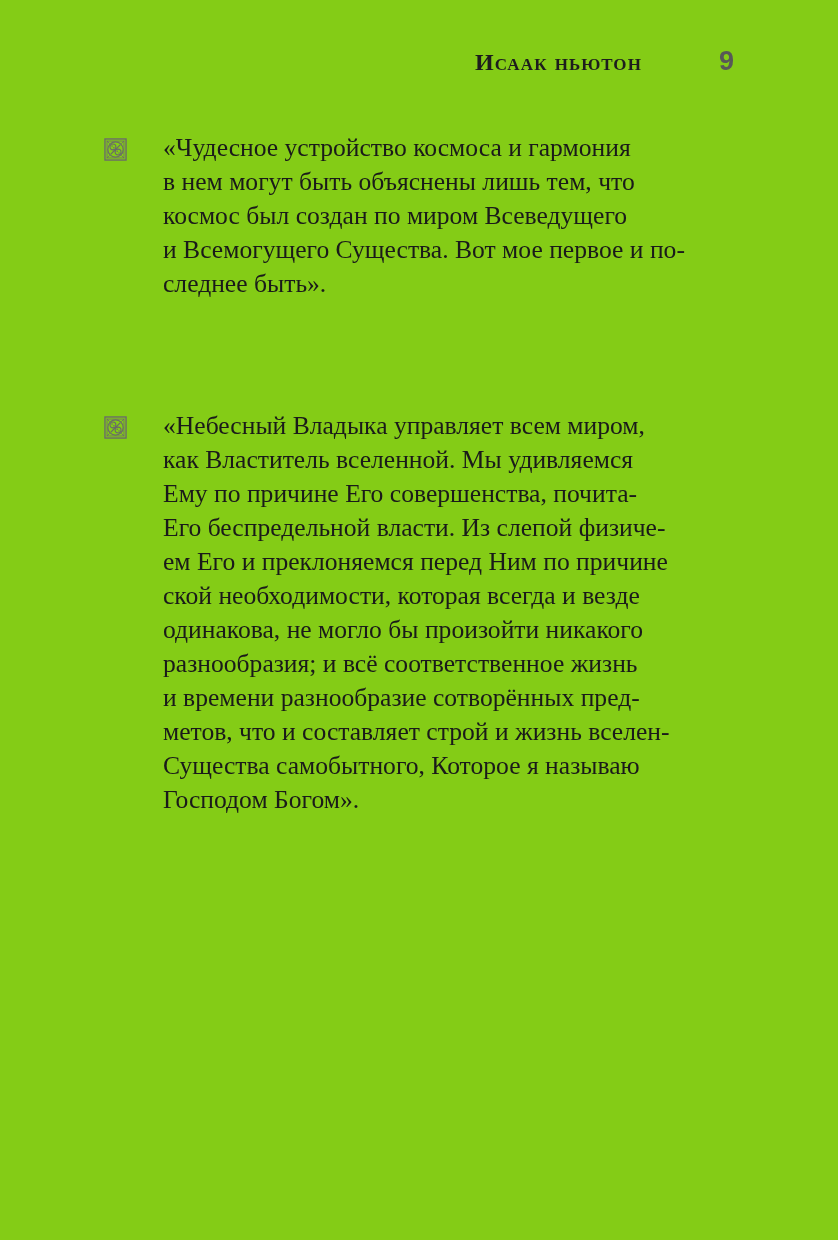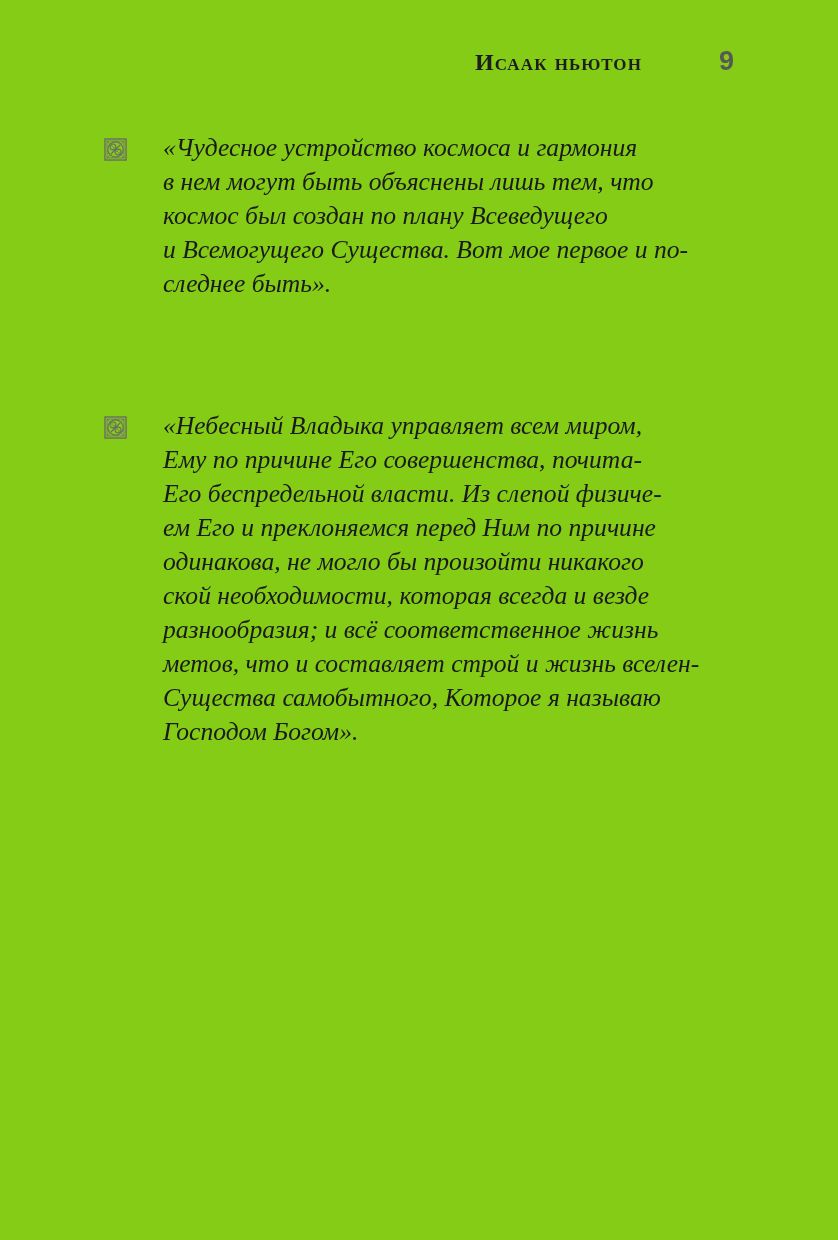--- a/index.html
+++ b/index.html
@@ -60,21 +60,20 @@
     text-align: right;
     white-space: nowrap;
   }
 
   
   .quotes {
     position: absolute;
     top: 131px;
     left: 0;
     width: 780px;
-    font-style: italic;
   }
   .quote-block {
     position: relative;
     padding-left: 163px;
     padding-right: 105px;
   }
   .quote-block + .quote-block {
     margin-top: 108px;
   }
 
@@ -122,21 +121,21 @@
           <circle cx="8.4" cy="8.4" r="0.75" fill="#6a6a6a"></circle>
           <circle cx="10.3" cy="10.2" r="0.75" fill="#6a6a6a"></circle>
           <circle cx="13.8" cy="13.8" r="0.75" fill="#6a6a6a"></circle>
           <circle cx="15.7" cy="15.7" r="0.75" fill="#6a6a6a"></circle>
           <path d="M3.2 3.2 L5.6 5.6 M20.8 3.2 L18.4 5.6 M3.2 20.8 L5.6 18.4 M20.8 20.8 L18.4 18.4" stroke="#6a6a6a" stroke-width="0.9" stroke-linecap="round"></path>
         </svg>
       </span>
       <div class="quote-text">
         <span class="ln">«Чудесное устройство космоса и гармония</span>
         <span class="ln">в нем могут быть объяснены лишь тем, что</span>
-        <span class="ln">космос был создан по плану Всеведущего</span>
+        <span class="ln">космос был создан по миром Всеведущего</span>
         <span class="ln">и Всемогущего Существа. Вот мое первое и по-</span>
         <span class="ln">следнее быть».</span>
       </div>
     </div>
 
     <div class="quote-block">
       <span class="ornament">
         <svg viewBox="0 0 24 24" width="23" height="23" aria-hidden="true">
           <rect x="1" y="1" width="22" height="22" fill="none" stroke="#6a6a6a" stroke-width="1.4"></rect>
           <rect x="3.2" y="3.2" width="17.6" height="17.6" fill="none" stroke="#6a6a6a" stroke-width="0.8"></rect>
@@ -146,26 +145,28 @@
           <circle cx="14.7" cy="14.7" r="3.1" fill="none" stroke="#6a6a6a" stroke-width="1.1"></circle>
           <circle cx="8.4" cy="8.4" r="0.75" fill="#6a6a6a"></circle>
           <circle cx="10.3" cy="10.2" r="0.75" fill="#6a6a6a"></circle>
           <circle cx="13.8" cy="13.8" r="0.75" fill="#6a6a6a"></circle>
           <circle cx="15.7" cy="15.7" r="0.75" fill="#6a6a6a"></circle>
           <path d="M3.2 3.2 L5.6 5.6 M20.8 3.2 L18.4 5.6 M3.2 20.8 L5.6 18.4 M20.8 20.8 L18.4 18.4" stroke="#6a6a6a" stroke-width="0.9" stroke-linecap="round"></path>
         </svg>
       </span>
       <div class="quote-text">
         <span class="ln">«Небесный Владыка управляет всем миром,</span>
+        <span class="ln">как Властитель вселенной. Мы удивляемся</span>
         <span class="ln">Ему по причине Его совершенства, почита-</span>
         <span class="ln">Его беспредельной власти. Из слепой физиче-</span>
         <span class="ln">ем Его и преклоняемся перед Ним по причине</span>
+        <span class="ln">ской необходимости, которая всегда и везде</span>
         <span class="ln">одинакова, не могло бы произойти никакого</span>
-        <span class="ln">ской необходимости, которая всегда и везде</span>
         <span class="ln">разнообразия; и всё соответственное жизнь</span>
+        <span class="ln">и времени разнообразие сотворённых пред-</span>
         <span class="ln">метов, что и составляет строй и жизнь вселен-</span>
         <span class="ln">Существа самобытного, Которое я называю</span>
         <span class="ln">Господом Богом».</span>
       </div>
     </div>
 
   </div>
 </div>
 
 </body></html>

